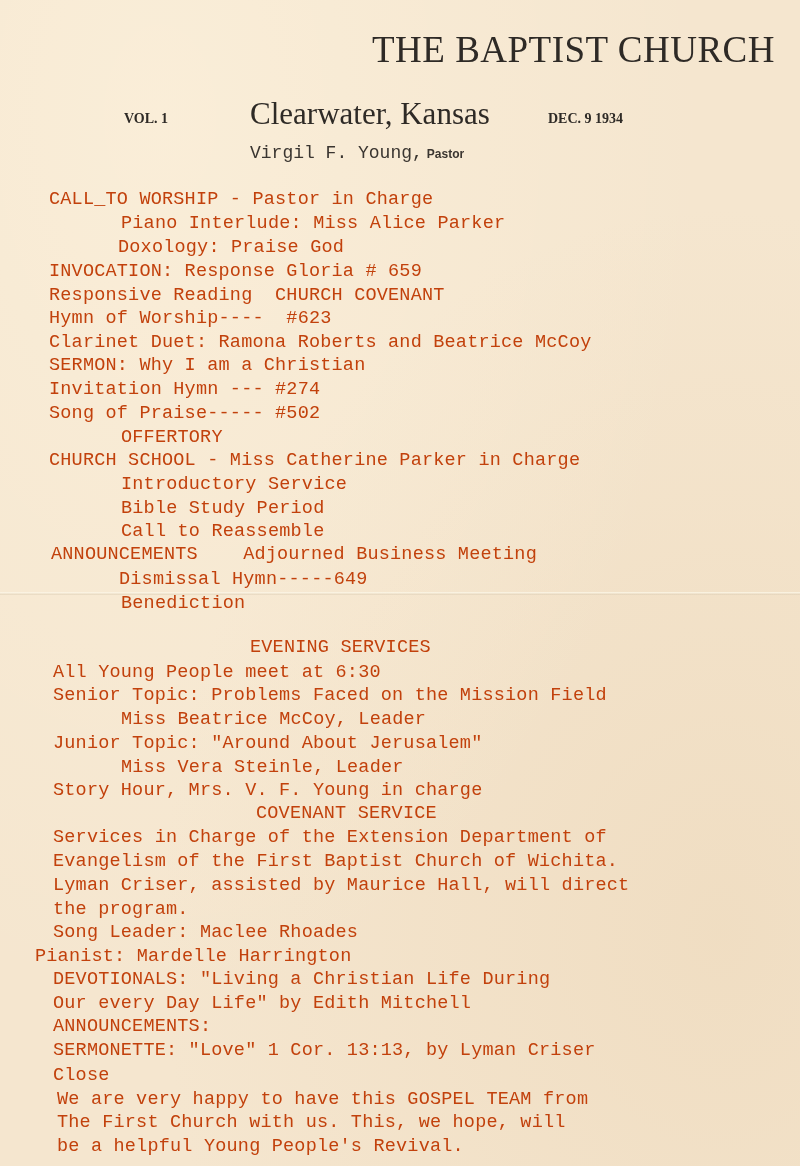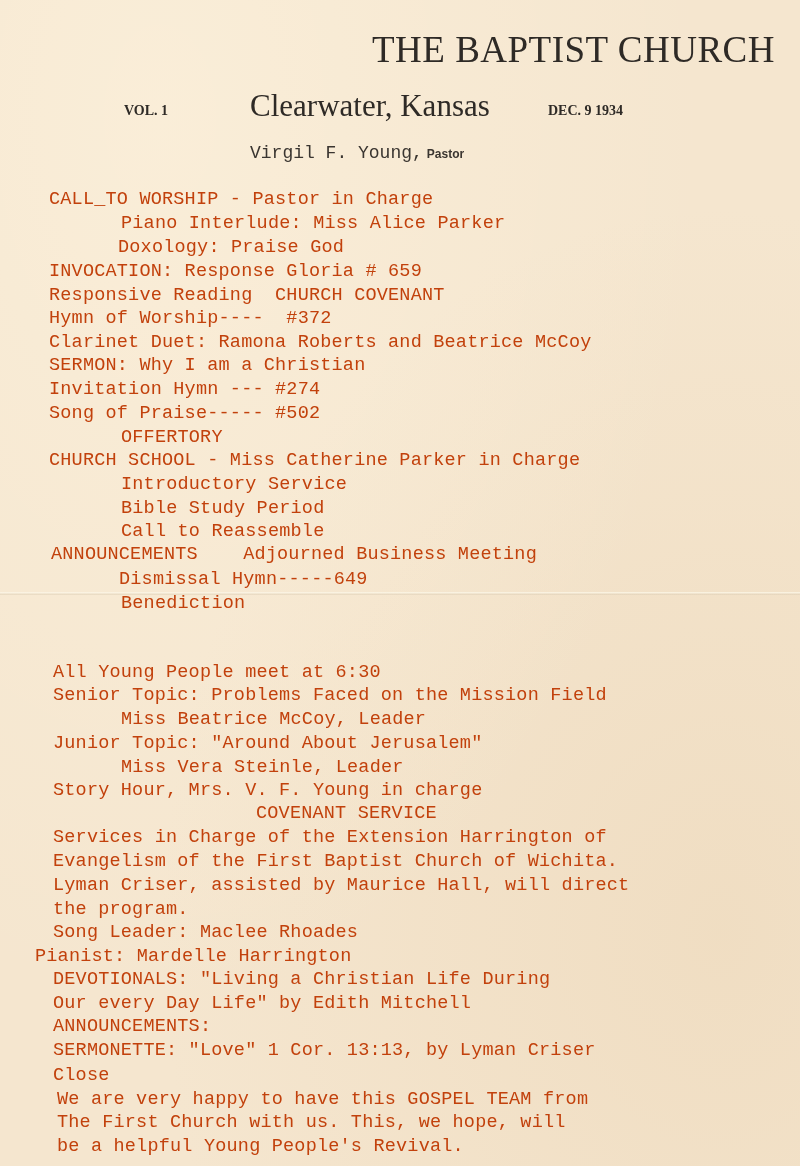--- a/index.html
+++ b/index.html
@@ -35,21 +35,21 @@
       left: 0; width: 775px;
       top: 28px;
       text-align: right;
       font-family: "Liberation Serif", serif;
       font-size: 37px;
       letter-spacing: 0.5px;
       color: #2e2a26;
     }
     .masthead-row {
       position: absolute;
-      top: 88px;
+      top: 96px;
       left: 0;
       width: 800px;
       height: 40px;
     }
     .vol {
       position: absolute;
       left: 124px;
       top: 15px;
       font-family: "Liberation Serif", serif;
       font-weight: bold;
@@ -113,43 +113,44 @@
 
   <div class="pastor-line">
     <span>Virgil F. Young,</span><span class="pastor-title">Pastor</span>
   </div>
 
   <div class="line" style="left:49px; top:189px;">CALL_TO WORSHIP - Pastor in Charge</div>
   <div class="line" style="left:121px; top:213px;">Piano Interlude: Miss Alice Parker</div>
   <div class="line" style="left:118px; top:237px;">Doxology: Praise God</div>
   <div class="line" style="left:49px; top:261px;">INVOCATION: Response Gloria # 659</div>
   <div class="line" style="left:49px; top:285px;">Responsive Reading  CHURCH COVENANT</div>
-  <div class="line" style="left:49px; top:308px;">Hymn of Worship----  #372</div>
+  <div class="line" style="left:49px; top:308px;">Hymn of Worship----  #623</div>
   <div class="line" style="left:49px; top:332px;">Clarinet Duet: Ramona Roberts and Beatrice McCoy</div>
   <div class="line" style="left:49px; top:355px;">SERMON: Why I am a Christian</div>
   <div class="line" style="left:49px; top:379px;">Invitation Hymn --- #274</div>
   <div class="line" style="left:49px; top:403px;">Song of Praise----- #502</div>
   <div class="line" style="left:121px; top:427px;">OFFERTORY</div>
   <div class="line" style="left:49px; top:450px;">CHURCH SCHOOL - Miss Catherine Parker in Charge</div>
   <div class="line" style="left:121px; top:474px;">Introductory Service</div>
   <div class="line" style="left:121px; top:498px;">Bible Study Period</div>
   <div class="line" style="left:121px; top:521px;">Call to Reassemble</div>
   <div class="line" style="left:51px; top:544px;">ANNOUNCEMENTS    Adjourned Business Meeting</div>
   <div class="line" style="left:119px; top:569px;">Dismissal Hymn-----649</div>
   <div class="line" style="left:121px; top:593px;">Benediction</div>
 
+  <div class="line" style="left:250px; top:637px;">EVENING SERVICES</div>
   <div class="line" style="left:53px; top:662px;">All Young People meet at 6:30</div>
   <div class="line" style="left:53px; top:685px;">Senior Topic: Problems Faced on the Mission Field</div>
   <div class="line" style="left:121px; top:709px;">Miss Beatrice McCoy, Leader</div>
   <div class="line" style="left:53px; top:733px;">Junior Topic: "Around About Jerusalem"</div>
   <div class="line" style="left:121px; top:757px;">Miss Vera Steinle, Leader</div>
   <div class="line" style="left:53px; top:780px;text-align:center;">Story Hour, Mrs. V. F. Young in charge</div>
 
   <div class="line" style="left:256px; top:803px;">COVENANT SERVICE</div>
-  <div class="line" style="left:53px; top:827px;">Services in Charge of the Extension Harrington of</div>
+  <div class="line" style="left:53px; top:827px;">Services in Charge of the Extension Department of</div>
   <div class="line" style="left:53px; top:851px;">Evangelism of the First Baptist Church of Wichita.</div>
   <div class="line" style="left:53px; top:875px;text-align:right;">Lyman Criser, assisted by Maurice Hall, will direct</div>
   <div class="line" style="left:53px; top:899px;">the program.</div>
   <div class="line" style="left:53px; top:922px;">Song Leader: Maclee Rhoades</div>
   <div class="line" style="left:35px; top:946px;">Pianist: Mardelle Harrington</div>
   <div class="line" style="left:53px; top:969px;">DEVOTIONALS: "Living a Christian Life During</div>
   <div class="line" style="left:53px; top:993px;">Our every Day Life" by Edith Mitchell</div>
   <div class="line" style="left:53px; top:1016px;">ANNOUNCEMENTS:</div>
   <div class="line" style="left:53px; top:1040px;">SERMONETTE: "Love" 1 Cor. 13:13, by Lyman Criser</div>
   <div class="line" style="left:53px; top:1065px;">Close</div>

